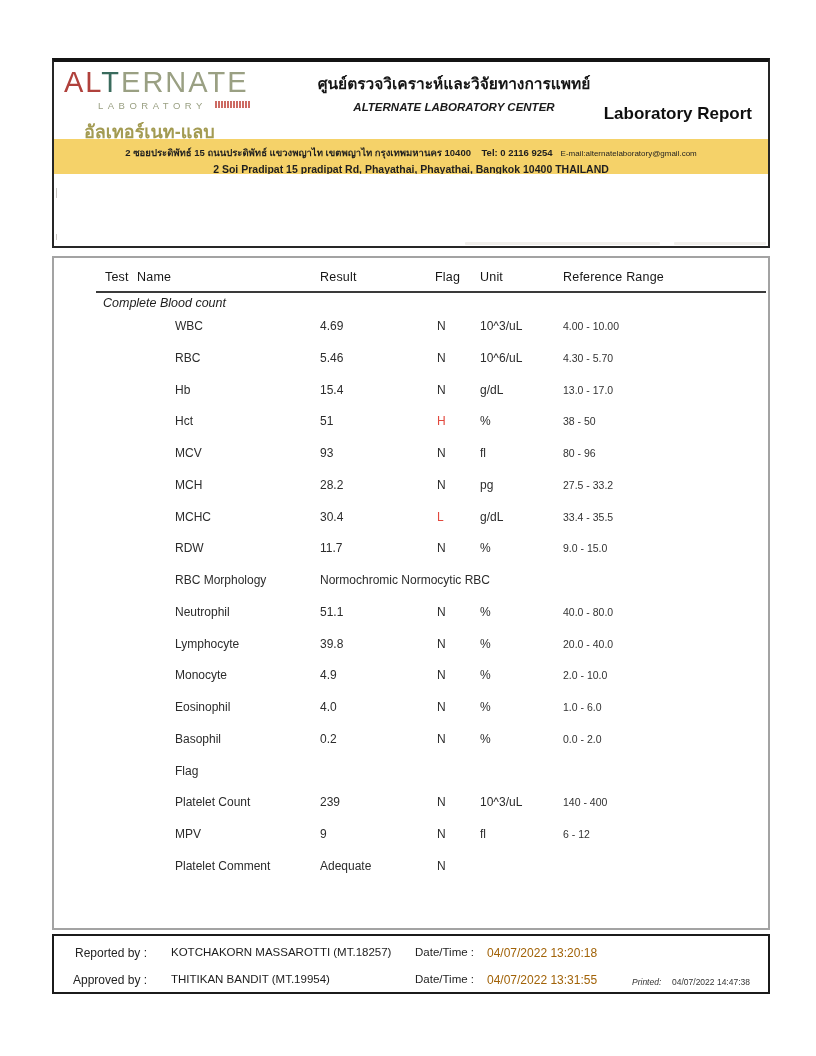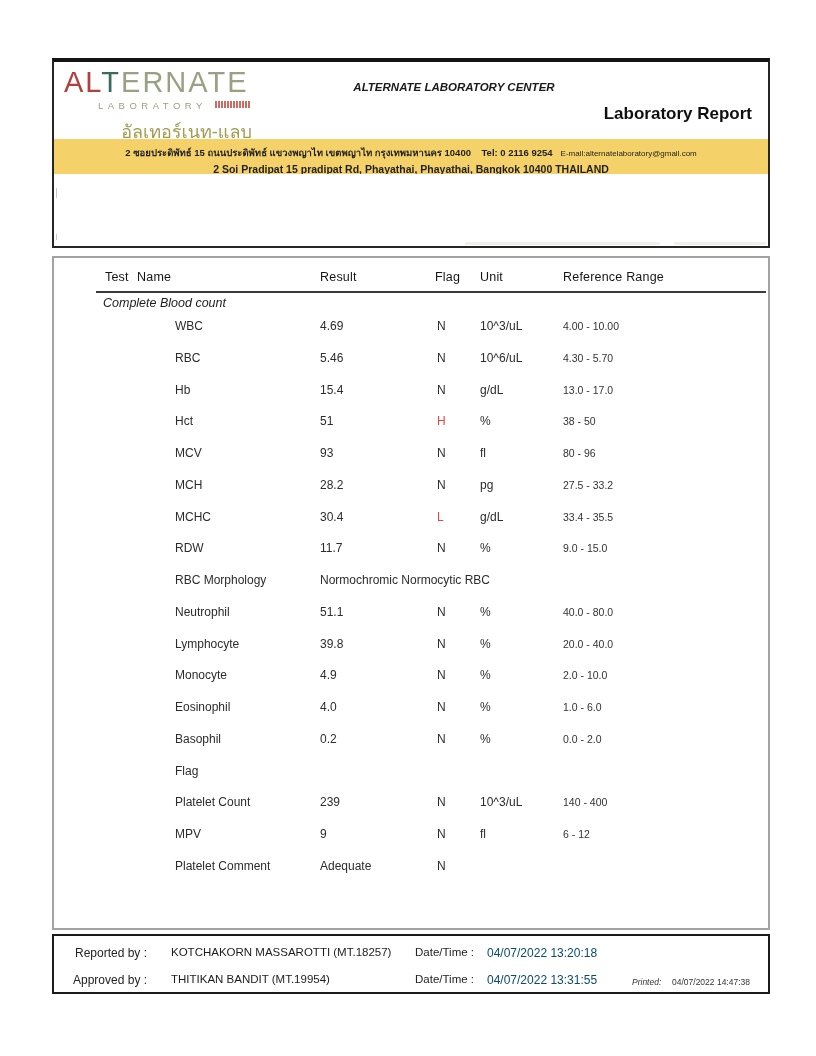--- a/index.html
+++ b/index.html
@@ -23,21 +23,21 @@
   #logo-sub-row{margin-left:34px;margin-top:-2px;white-space:nowrap;}
   #logo-sub{
     display:inline-block;font-size:9.5px;letter-spacing:4.5px;color:#9aa083;font-weight:400;
   }
   #logo-redstrip{
     display:inline-block;width:36px;height:7px;margin-left:8px;vertical-align:middle;
     background:repeating-linear-gradient(90deg,#c0463c 0 2px,#ffffff 2px 3px);
     opacity:.8;
   }
   #logo-thai{
-    margin-left:20px;margin-top:4px;font-size:18px;font-weight:normal;color:#a39b52;text-align:center;
+    margin-left:20px;margin-top:4px;font-size:18px;font-weight:bold;color:#a39b52;
   }
   #center-titles{position:absolute;left:240px;top:12px;width:320px;text-align:center;}
   #center-title-thai{font-size:15.5px;font-weight:bold;color:#151515;line-height:20px;}
   #center-title-en{font-size:11.5px;font-weight:bold;font-style:italic;color:#1a1a1a;margin-top:7px;}
   #report-title{
     position:absolute;right:16px;top:42px;font-size:17px;font-weight:bold;color:#0f0f0f;
   }
   #banner{
     position:absolute;left:0;right:0;top:77px;height:35px;background:#f5d269;
     text-align:center;overflow:hidden;
@@ -67,39 +67,40 @@
   .c-ref{left:509px;font-size:10.5px;color:#333;}
 
   
   #footer-box{
     left:52px;top:934px;width:718px;height:60px;
     border:2px solid #1b1b1b;
   }
   .f-label{position:absolute;font-size:12px;color:#232323;}
   .f-val{position:absolute;font-size:11.5px;color:#1c1c1c;padding-left:8px;}
   .f-dt-label{position:absolute;font-size:11.5px;color:#232323;}
-  .f-dt-val{position:absolute;font-size:12px;color:#0c4a6e;}
+  .f-dt-val{position:absolute;font-size:12px;color:#a16207;}
   .f-printed-label{position:absolute;font-size:8.5px;color:#333;}
   .f-printed-val{position:absolute;font-size:8.5px;color:#333;}
   .frow1{top:10px;}
   .frow2{top:37px;}
 </style>
 </head>
 <body>
 
 <div class="box" id="header-box">
   <div id="logo">
     <div id="logo-wordmark"><span style="color: rgb(176, 65, 60);">A</span><span style="color: rgb(176, 65, 60);">L</span><span style="color: rgb(58, 107, 93);">T</span><span style="color: rgb(154, 160, 131);">E</span><span style="color: rgb(154, 160, 131);">R</span><span style="color: rgb(154, 160, 131);">N</span><span style="color: rgb(154, 160, 131);">A</span><span style="color: rgb(154, 160, 131);">T</span><span style="color: rgb(154, 160, 131);">E</span></div>
     <div id="logo-sub-row">
       <span id="logo-sub">LABORATORY</span><span id="logo-redstrip"></span>
     </div>
     <div id="logo-thai">อัลเทอร์เนท-แลบ</div>
   </div>
 
   <div id="center-titles">
+    <div id="center-title-thai">ศูนย์ตรวจวิเคราะห์และวิจัยทางการแพทย์</div>
     <div id="center-title-en">ALTERNATE LABORATORY CENTER</div>
   </div>
 
   <div id="report-title">Laboratory Report</div>
 
   <div id="banner">
     <div id="banner-line1">
       <span>2 ซอยประดิพัทธ์ 15 ถนนประดิพัทธ์ แขวงพญาไท เขตพญาไท กรุงเทพมหานคร 10400</span>&nbsp;&nbsp;&nbsp;
       <span>Tel: 0 2116 9254</span>&nbsp;&nbsp;
       <span class="mail">E-mail:alternatelaboratory@gmail.com</span>

